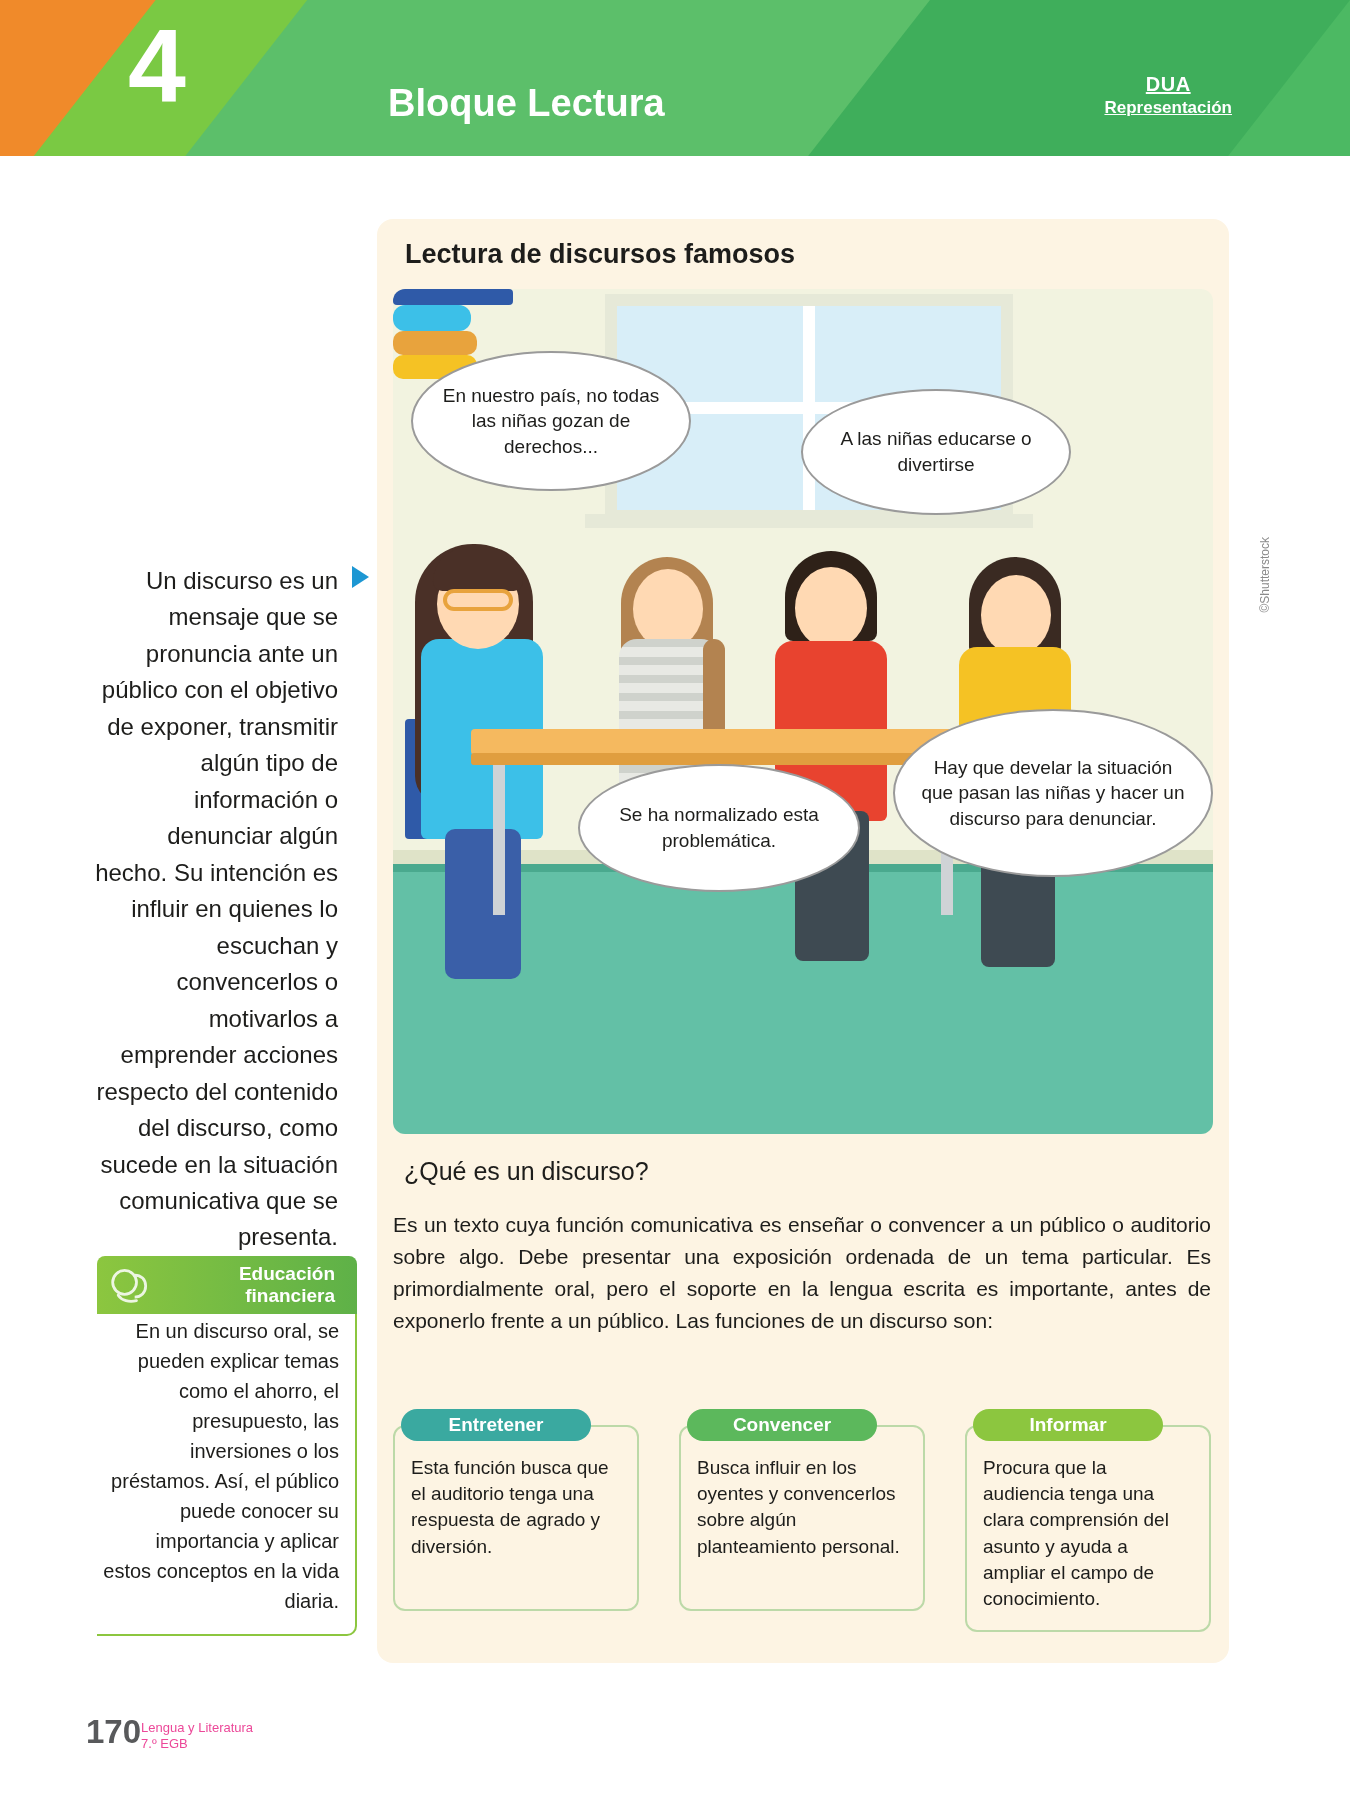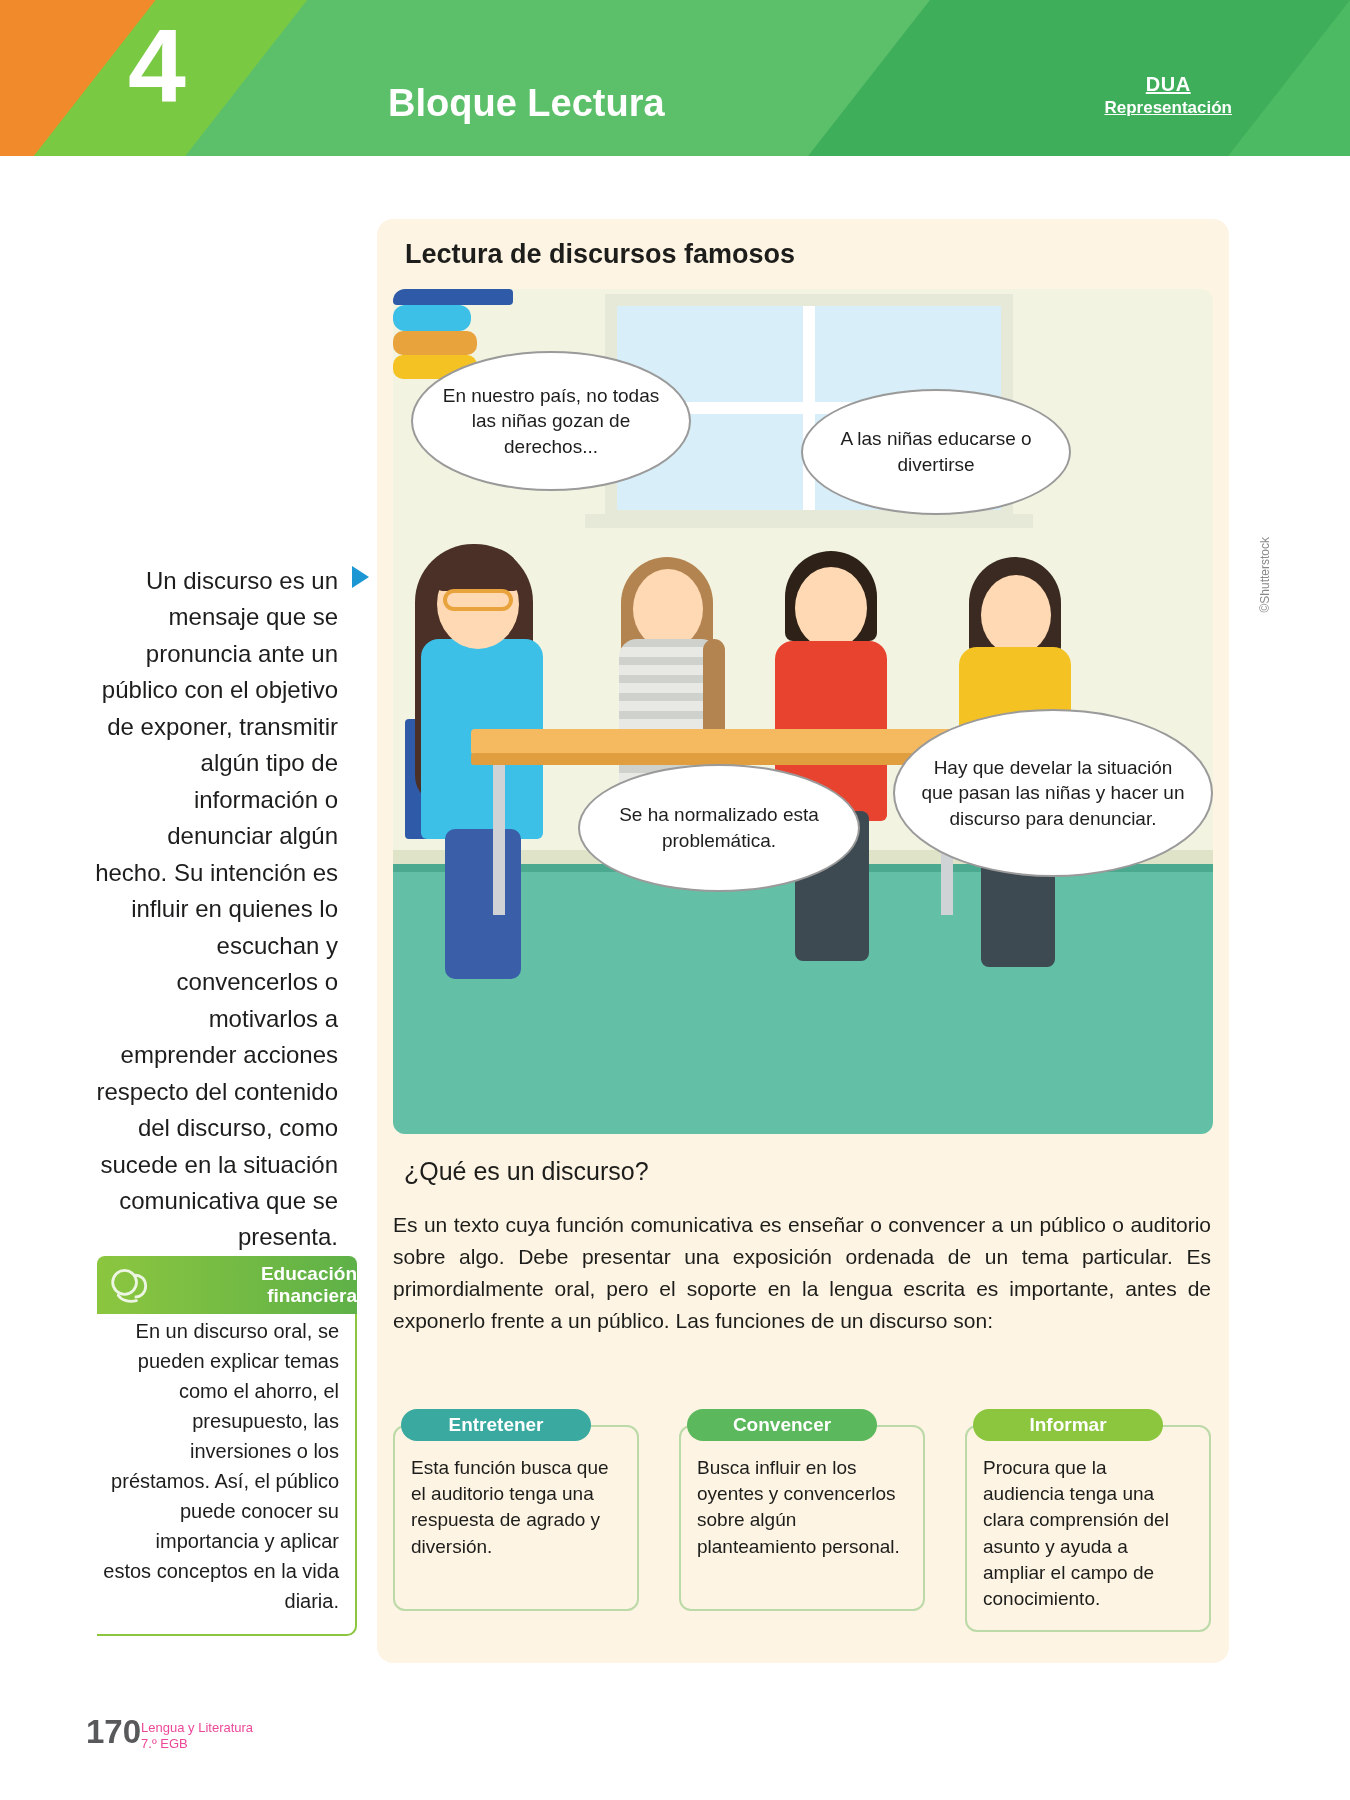--- a/index.html
+++ b/index.html
@@ -276,21 +276,21 @@
     position: absolute;
     left: 97px; top: 1256px;
     width: 260px;
   }
   .fin-header {
     position: relative;
     width: 260px; height: 58px;
     background: linear-gradient(90deg, #8cc63f 0%, #5eb148 100%);
     border-radius: 8px 8px 0 0;
     display: flex; align-items: center; justify-content: flex-end;
-    padding-right: 0;
+    padding-right: 22px;
     color: #ffffff;
     font-weight: bold;
     font-size: 19px;
     line-height: 1.18;
     text-align: right;
   }
   .fin-icon {
     position: absolute;
     left: 12px; top: 8px;
     width: 44px; height: 44px;

